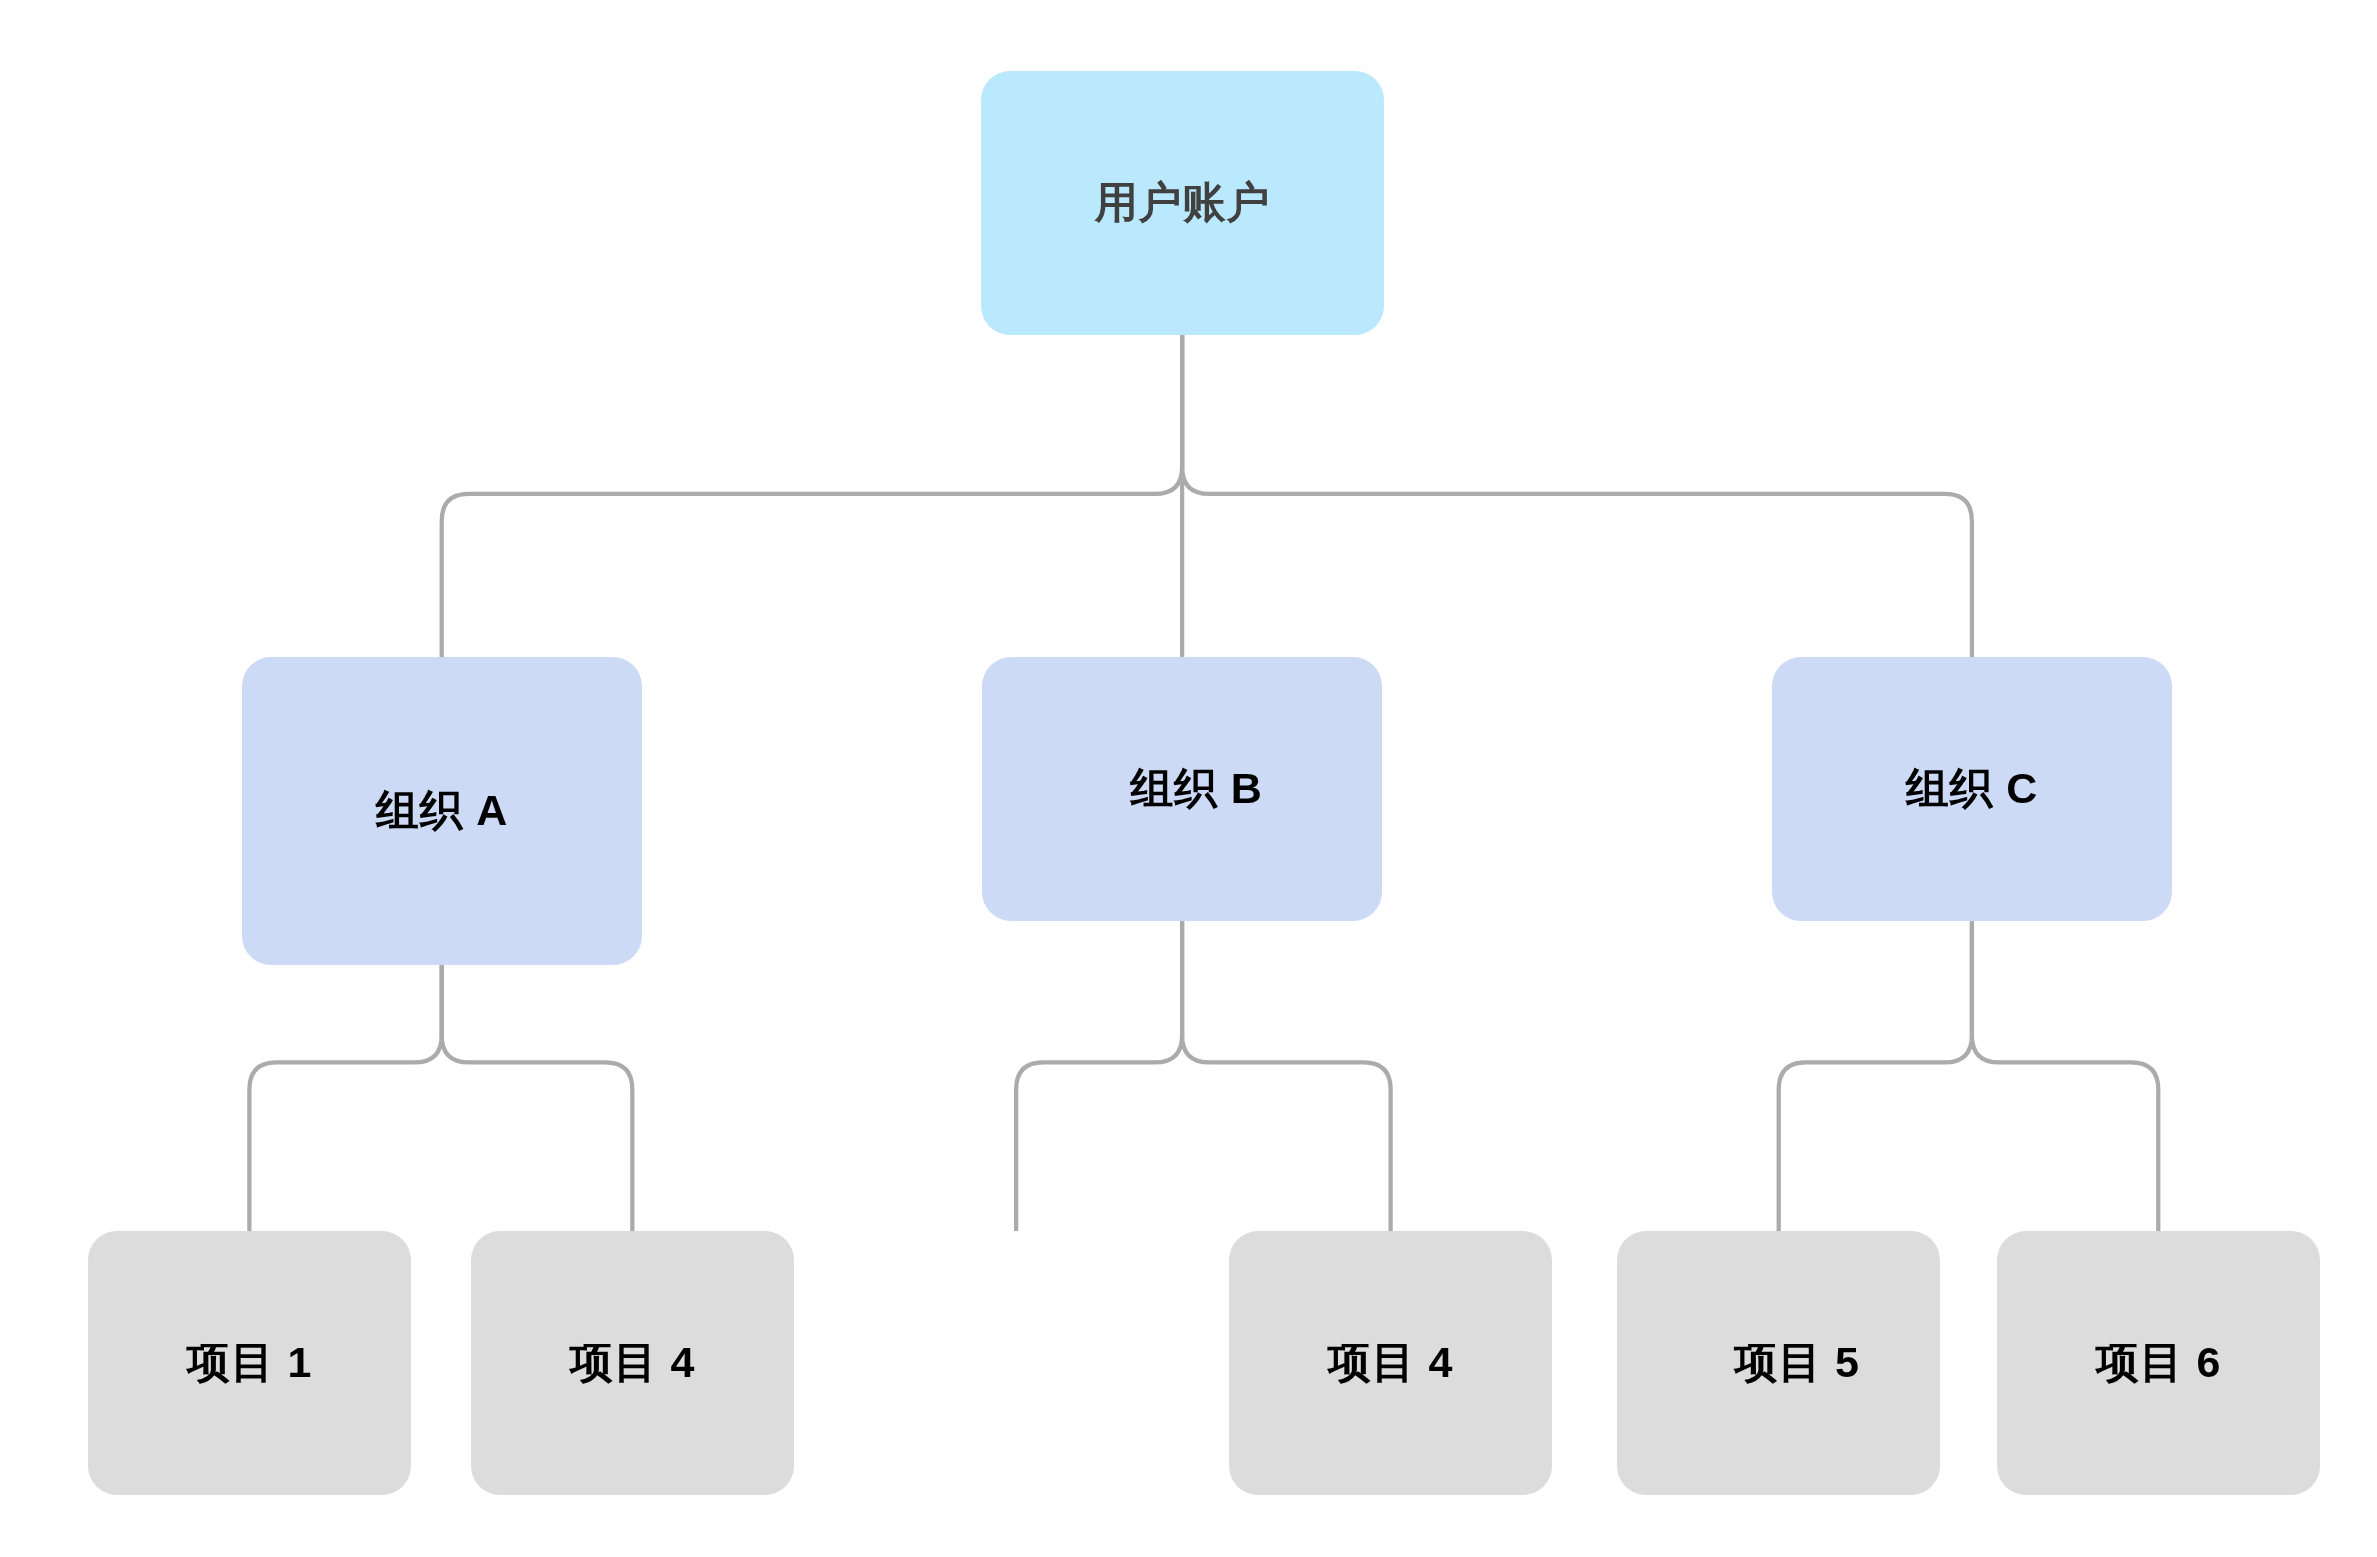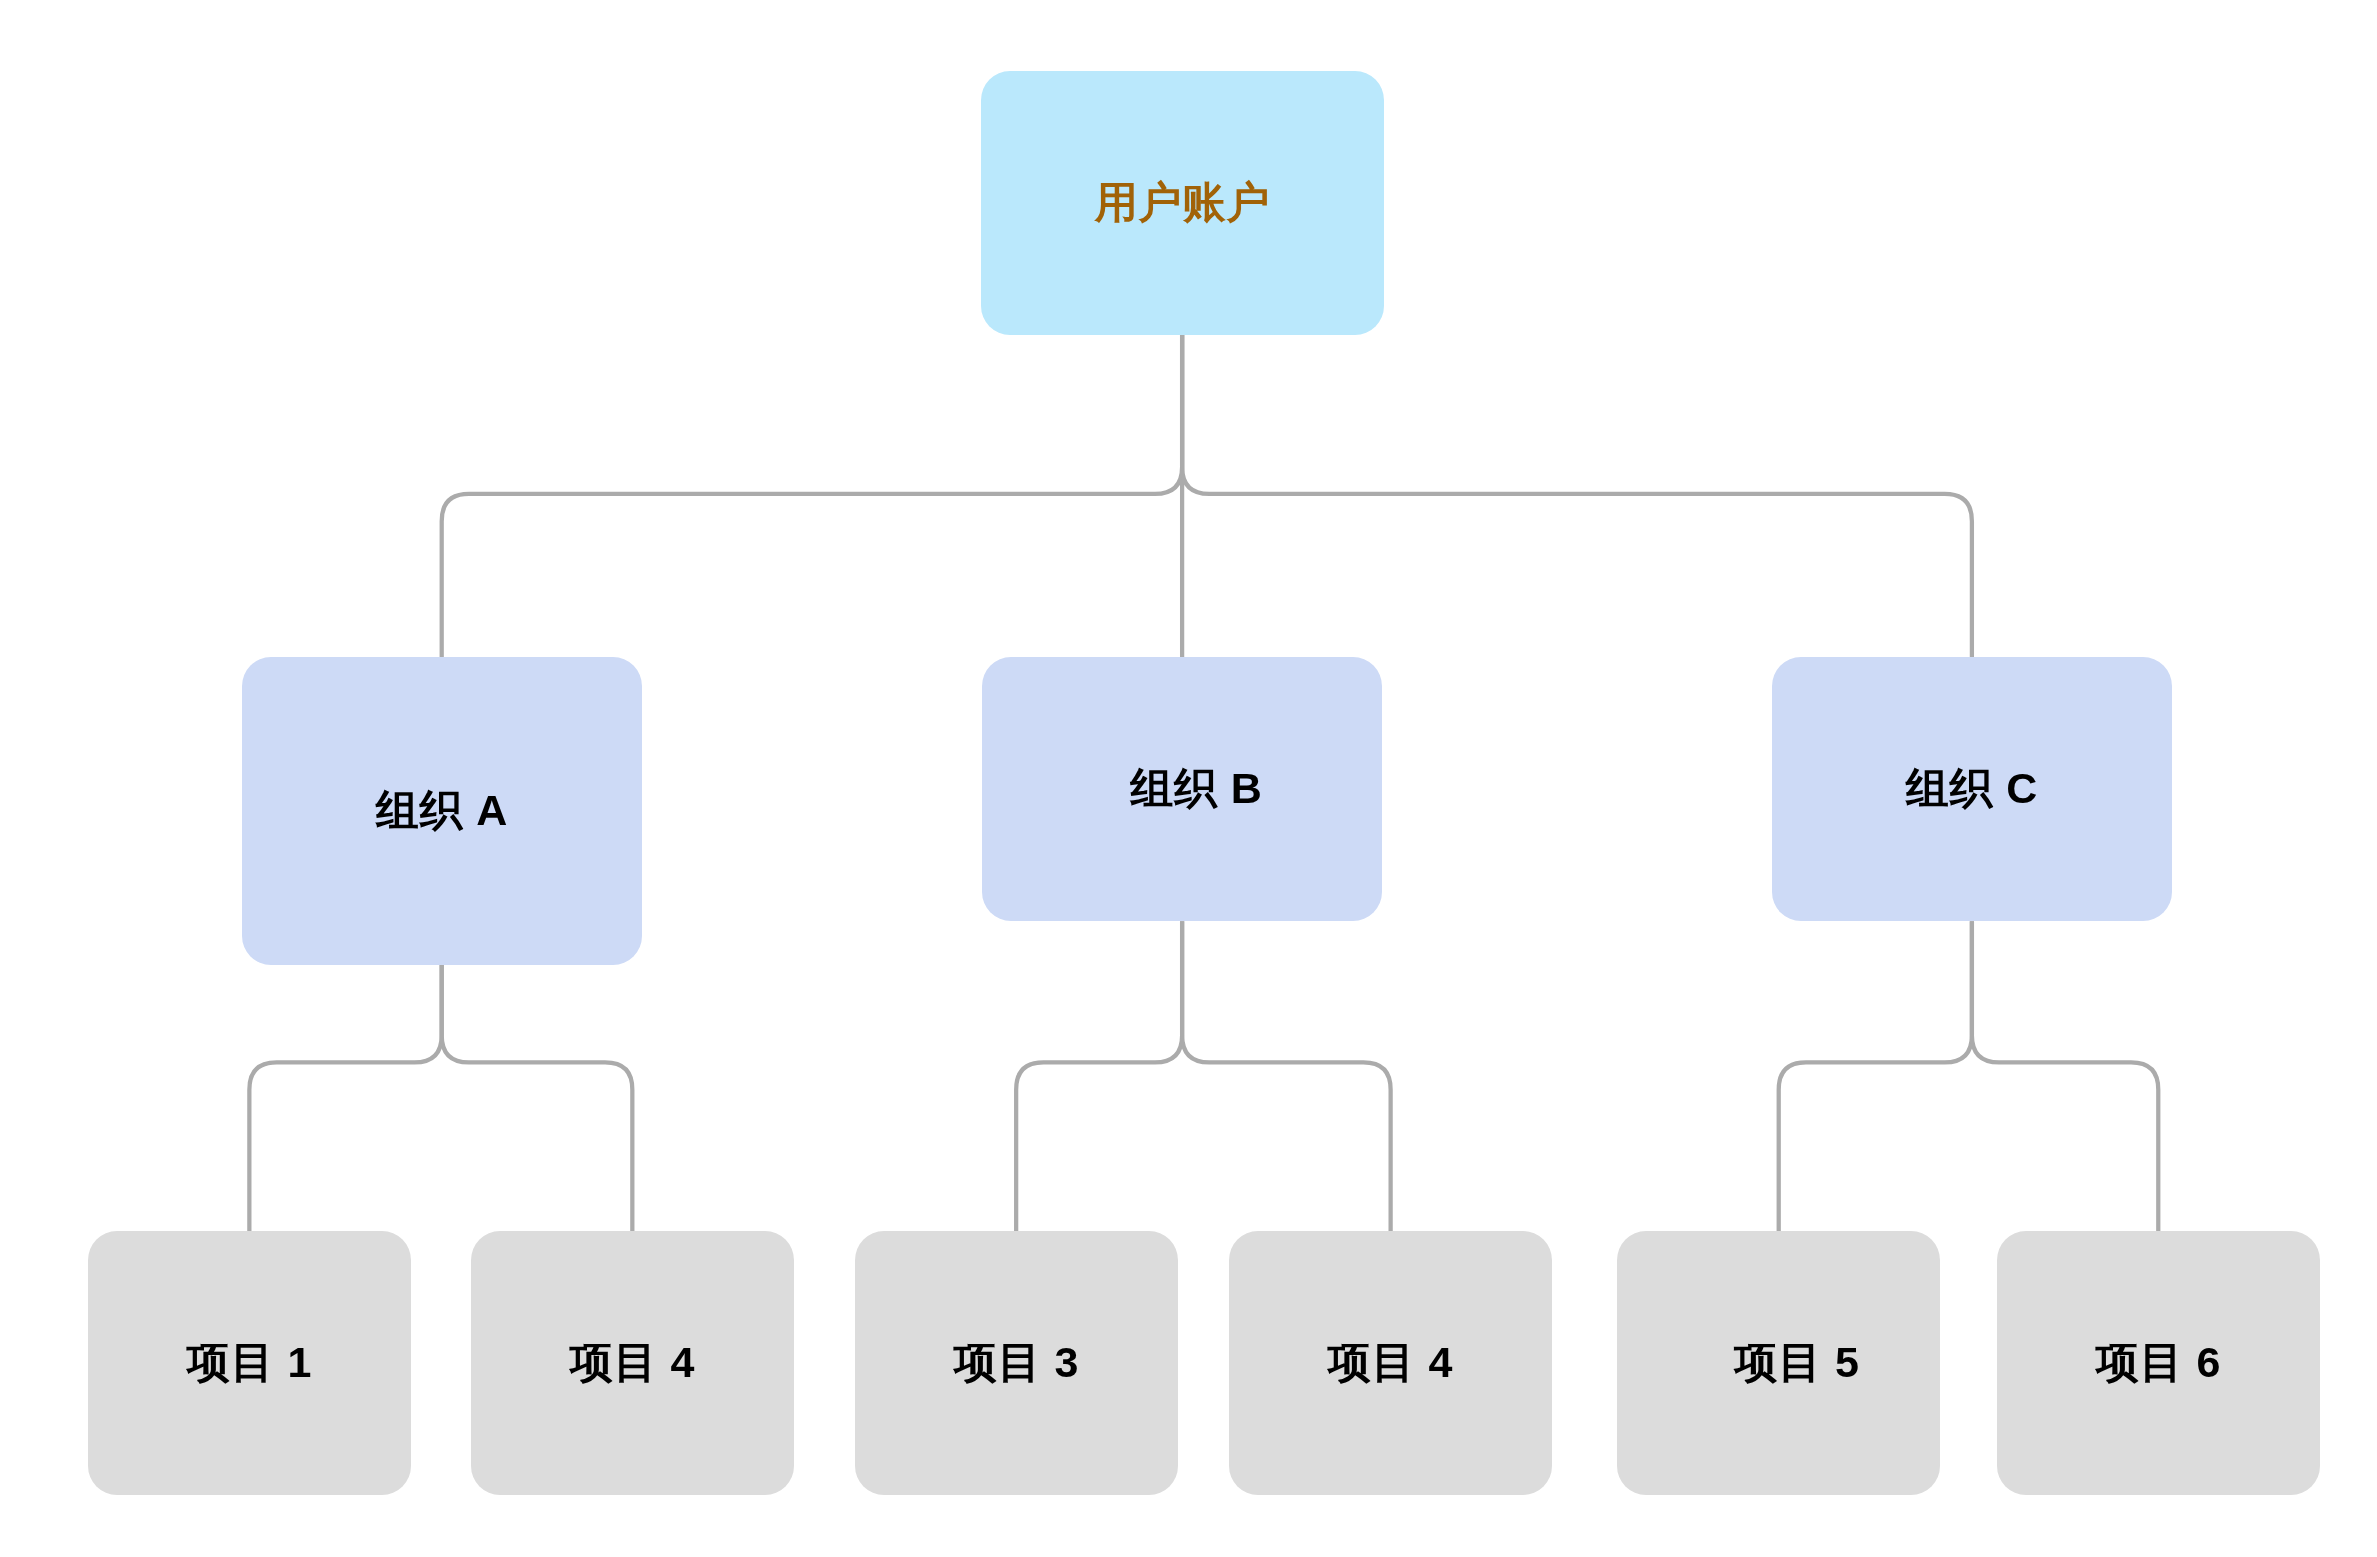--- a/index.html
+++ b/index.html
@@ -51,42 +51,39 @@
     <path d="M 519 1082 L 519 1216 Q 519 1248 551 1248 L 711 1248 Q 743 1248 743 1280 L 743 1446" stroke="#ABABAB"></path>
 
     <path d="M 1389 1082 L 1389 1216 Q 1389 1248 1357 1248 L 1226 1248 Q 1194 1248 1194 1280 L 1194 1446" stroke="#ABABAB"></path>
     <path d="M 1389 1082 L 1389 1216 Q 1389 1248 1421 1248 L 1602 1248 Q 1634 1248 1634 1280 L 1634 1446" stroke="#ABABAB"></path>
 
     <path d="M 2317 1082 L 2317 1216 Q 2317 1248 2285 1248 L 2122 1248 Q 2090 1248 2090 1280 L 2090 1446" stroke="#ABABAB"></path>
     <path d="M 2317 1082 L 2317 1216 Q 2317 1248 2349 1248 L 2504 1248 Q 2536 1248 2536 1280 L 2536 1446" stroke="#ABABAB"></path>
   </svg>
 
   <div class="node" style="left: 981px; top: 71px; width: 403px; height: 264px; background-color: rgb(186, 232, 252);">
-    <span class="node-label" style="color: #a16207;">用户账户</span>
+    <span class="node-label" style="color: #404040;">用户账户</span>
   </div>
 
   <div class="node" style="left: 242px; top: 657px; width: 400px; height: 308px; background-color: rgb(205, 218, 246); align-items: center;">
     <span class="node-label" style="color: rgb(0, 0, 0);">组织 A</span>
   </div>
   <div class="node" style="left: 982px; top: 657px; width: 400px; height: 264px; background-color: rgb(205, 218, 246);">
     <span class="node-label" style="color: rgb(0, 0, 0); margin-left: 29px;">组织 B</span>
   </div>
   <div class="node" style="left: 1772px; top: 657px; width: 400px; height: 264px; background-color: rgb(205, 218, 246);">
     <span class="node-label" style="color: rgb(0, 0, 0);">组织 C</span>
   </div>
 
   <div class="node" style="left: 88px; top: 1231px; width: 323px; height: 264px; background-color: rgb(220, 220, 220);">
     <span class="node-label" style="color: rgb(0, 0, 0);">项目 1</span>
   </div>
   <div class="node" style="left: 471px; top: 1231px; width: 323px; height: 264px; background-color: rgb(220, 220, 220);">
     <span class="node-label" style="color: rgb(0, 0, 0);">项目 4</span>
   </div>
-  <div class="node" style="left: 855px; top: 1231px; width: 323px; height: 264px; background-color: rgb(220, 220, 220);">
-    <span class="node-label" style="color: rgb(0, 0, 0);">项目 3</span>
-  </div>
   <div class="node" style="left: 1229px; top: 1231px; width: 323px; height: 264px; background-color: rgb(220, 220, 220);">
     <span class="node-label" style="color: #000000;">项目 4</span>
   </div>
   <div class="node" style="left: 1617px; top: 1231px; width: 323px; height: 264px; background-color: rgb(220, 220, 220);">
     <span class="node-label" style="color: rgb(0, 0, 0); margin-left: 37px;">项目 5</span>
   </div>
   <div class="node" style="left: 1997px; top: 1231px; width: 323px; height: 264px; background-color: rgb(220, 220, 220);">
     <span class="node-label" style="color: rgb(0, 0, 0);">项目 6</span>
   </div>
 

